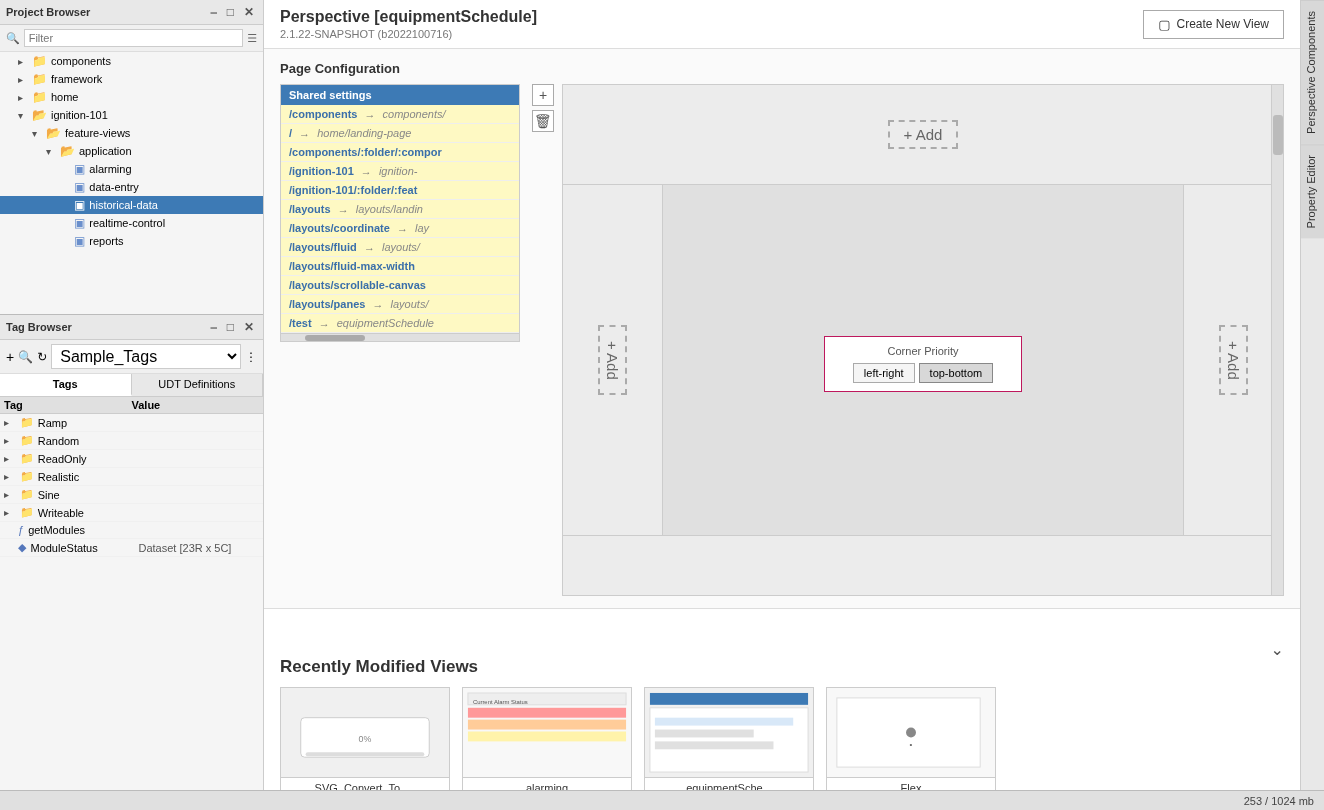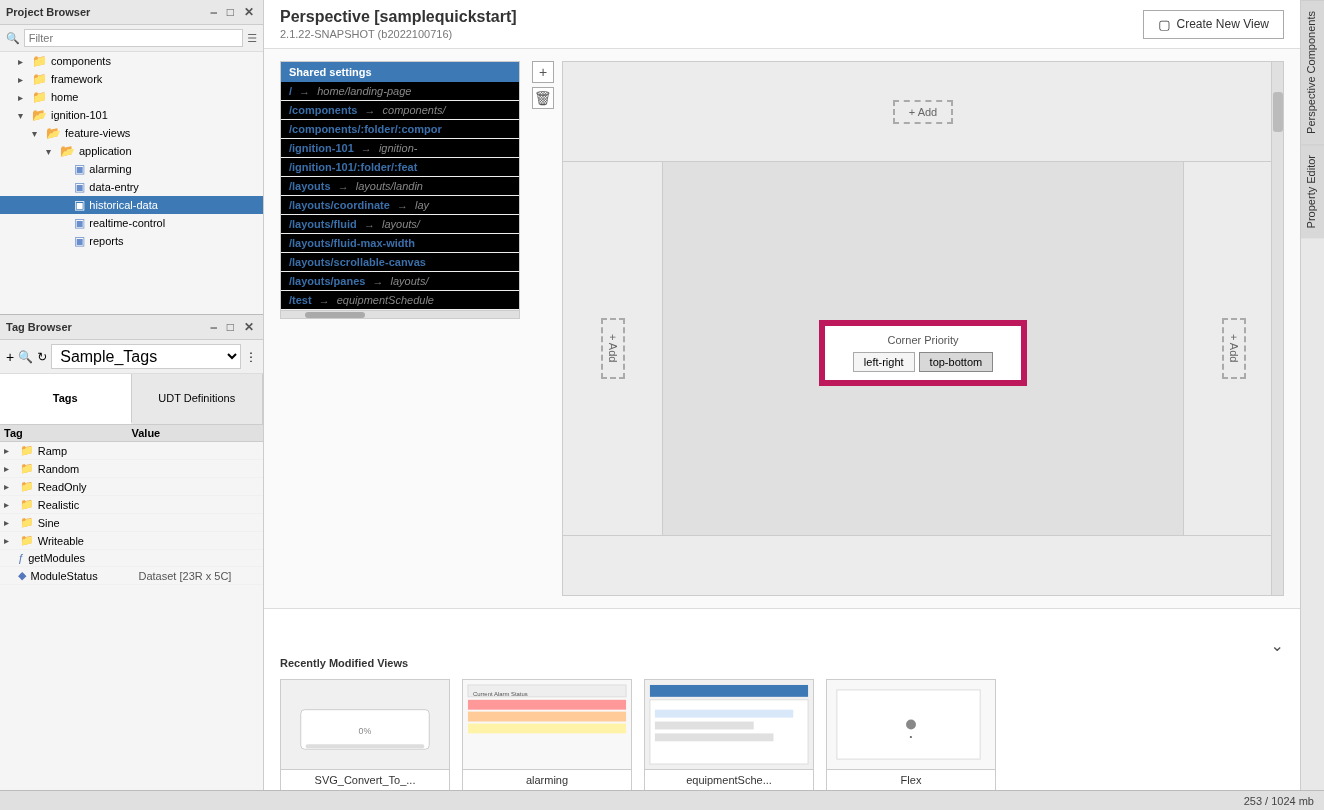--- a/index.html
+++ b/index.html
@@ -31,21 +31,21 @@
     .indent-1 { padding-left: 18px; }
     .indent-2 { padding-left: 32px; }
     .indent-3 { padding-left: 46px; }
     .indent-4 { padding-left: 60px; }
 
     
     .tag-browser { flex: 1; display: flex; flex-direction: column; }
     .tag-toolbar { padding: 4px 6px; display: flex; align-items: center; gap: 4px; background: #f0f0f0; border-bottom: 1px solid #ddd; }
     .tag-provider-select { flex: 1; border: 1px solid #ccc; padding: 2px 4px; font-size: 16px; background: white; }
     .tag-tabs { display: flex; border-bottom: 1px solid #ccc; background: #e8e8e8; }
-    .tag-tab { flex: 1; padding: 18px 8px; text-align: center; font-size: 11px; cursor: pointer; border-right: 1px solid #ccc; }
+    .tag-tab { flex: 1; padding: 4px 8px; text-align: center; font-size: 11px; cursor: pointer; border-right: 1px solid #ccc; }
     .tag-tab.active { background: white; border-bottom: 2px solid white; font-weight: bold; }
     .tag-table-header { display: flex; background: #e0e0e0; border-bottom: 1px solid #ccc; padding: 2px 4px; font-size: 11px; font-weight: bold; }
     .tag-col-tag { flex: 1; }
     .tag-col-value { flex: 1; }
     .tag-list { overflow-y: auto; flex: 1; }
     .tag-item { display: flex; align-items: center; padding: 2px 4px; border-bottom: 1px solid #f0f0f0; }
     .tag-item .tag-name { flex: 1; font-size: 11px; display: flex; align-items: center; gap: 4px; }
     .tag-item .tag-value { flex: 1; font-size: 11px; color: #555; }
     .tag-folder-icon { color: #c8a040; font-size: 11px; }
     .tag-arrow { width: 12px; font-size: 10px; color: #555; }
@@ -59,51 +59,51 @@
     .main-title { font-size: 16px; font-weight: bold; color: #333; }
     .main-subtitle { font-size: 11px; color: #777; margin-top: 2px; }
     .create-view-btn { display: flex; align-items: center; gap: 6px; padding: 6px 14px; background: white; border: 1px solid #aaa; font-size: 12px; cursor: pointer; color: #333; }
 
     
     .page-config { flex: 0 0 560px; display: flex; flex-direction: column; border-bottom: 1px solid #ddd; padding: 12px 16px; background: #fafafa; }
     .section-title { font-size: 13px; font-weight: bold; color: #333; margin-bottom: 8px; }
     .config-body { display: flex; gap: 8px; flex: 1; overflow: hidden; }
 
     
-    .shared-settings { width: 240px; flex-shrink: 0; border: 1px solid #ccc; background: #000000; display: flex; flex-direction: column; overflow: hidden; }
+    .shared-settings { width: 240px; flex-shrink: 0; border: 1px solid #ccc; background: #fef9c3; display: flex; flex-direction: column; overflow: hidden; }
     .shared-settings-header { background: #3d7ab5; color: white; padding: 4px 8px; font-size: 11px; font-weight: bold; display: flex; align-items: center; justify-content: space-between; }
     .shared-settings-list { overflow-y: auto; flex: 1; }
     .settings-item { padding: 3px 8px; font-size: 11px; border-bottom: 1px solid #eee; cursor: pointer; white-space: nowrap; overflow: hidden; text-overflow: ellipsis; color: #333; }
     .settings-item .path { color: #3a6faa; font-weight: bold; }
     .settings-item .arrow { color: #777; margin: 0 4px; }
     .settings-item .target { color: #888; font-style: italic; }
     .settings-scrollbar { height: 8px; background: #e0e0e0; border-top: 1px solid #ccc; display: flex; align-items: center; padding: 0 4px; }
     .settings-scrollbar-thumb { height: 6px; width: 60px; background: #aaa; border-radius: 3px; margin-left: 20px; }
 
     
     .page-layout { flex: 1; border: 1px solid #ccc; background: #e8e8e8; display: flex; flex-direction: column; overflow: hidden; position: relative; }
     .layout-top { height: 100px; display: flex; align-items: center; justify-content: center; border-bottom: 1px solid #ccc; background: #ececec; }
-    .add-btn-dashed { border: 2px dashed #aaa; padding: 4px 14px; font-size: 11px; color: #666; cursor: pointer; background: transparent; }
+    .add-btn-dashed { border: 2px dashed #aaa; padding: 4px 14px; font-size: 15px; color: #666; cursor: pointer; background: transparent; }
     .layout-middle { display: flex; flex: 1; }
     .layout-left { width: 100px; border-right: 1px solid #ccc; background: #ececec; display: flex; align-items: center; justify-content: center; }
     .layout-center { flex: 1; background: #e0e0e0; display: flex; flex-direction: column; align-items: center; justify-content: center; }
-    .corner-priority { background: white; border: 6px solid #be185d; padding: 8px 28px; text-align: center; margin-top: 8px; }
+    .corner-priority { background: white; border: 1px solid #be185d; padding: 8px 28px; text-align: center; margin-top: 8px; }
     .corner-priority-label { font-size: 11px; color: #555; margin-bottom: 6px; }
     .corner-priority-btns { display: flex; gap: 4px; align-items: flex-end; }
     .corner-btn { padding: 3px 10px; font-size: 11px; border: 1px solid #aaa; cursor: pointer; background: #f5f5f5; }
     .corner-btn.active { background: #d8d8d8; border-color: #888; }
     .layout-right { width: 100px; border-left: 1px solid #ccc; background: #ececec; display: flex; align-items: center; justify-content: center; }
     .layout-bottom { height: 60px; border-top: 1px solid #ccc; background: #ececec; }
     .config-actions { display: flex; flex-direction: column; gap: 4px; margin-left: 4px; }
     .config-action-btn { border: 1px solid #aaa; background: white; width: 22px; height: 22px; cursor: pointer; font-size: 14px; display: flex; align-items: center; justify-content: center; color: #555; }
 
     
     .recent-views { flex: 1; padding: 12px 16px; background: white; overflow-y: auto; }
     .recent-header { display: flex; align-items: center; justify-content: space-between; margin-bottom: 10px; }
-    .recent-title { font-size: 11px; font-weight: bold; color: #333; margin-top: 36px; }
+    .recent-title { font-size: 17px; font-weight: bold; color: #333; margin-top: 36px; }
     .recent-collapse { font-size: 16px; color: #555; cursor: pointer; }
     .views-grid { display: flex; gap: 12px; flex-wrap: wrap; }
     .view-card { width: 170px; border: 1px solid #ccc; background: white; cursor: pointer; }
     .view-thumbnail { height: 90px; background: #f0f0f0; display: flex; align-items: center; justify-content: center; overflow: hidden; border-bottom: 1px solid #ccc; }
     .view-name { padding: 4px 8px; font-size: 11px; color: #333; text-align: center; }
 
     
     .right-sidebar { width: 24px; background: #e8e8e8; border-left: 1px solid #ccc; display: flex; flex-direction: column; }
     .sidebar-tab { writing-mode: vertical-rl; text-orientation: mixed; transform: rotate(180deg); padding: 10px 4px; font-size: 11px; color: #333; cursor: pointer; border-bottom: 1px solid #ccc; background: #d8d8d8; white-space: nowrap; }
 
@@ -297,40 +297,41 @@
         <div class="tag-value">Dataset [23R x 5C]</div>
       </div>
     </div>
   </div>
 </div>
 
 <div class="main-area">
 
   <div class="main-header">
     <div>
-      <div class="main-title">Perspective [samplequickstart]</div>
+      <div class="main-title">Perspective [equipmentSchedule]</div>
       <div class="main-subtitle">2.1.22-SNAPSHOT (b2022100716)</div>
     </div>
     <button class="create-view-btn">
       <span style="font-size:13px;">▢</span>
       <span>Create New View</span>
     </button>
   </div>
 
   <div class="page-config">
+    <div class="section-title">Page Configuration</div>
     <div class="config-body">
 
       <div style="display:flex;flex-direction:column;gap:2px;">
         <div class="shared-settings">
           <div class="shared-settings-header">
             <span>Shared settings</span>
           </div>
           <div class="shared-settings-list">
+            <div class="settings-item"><span class="path">/components</span><span class="arrow"> → </span><span class="target">components/</span></div>
             <div class="settings-item"><span class="path">/</span><span class="arrow"> → </span><span class="target">home/landing-page</span></div>
-            <div class="settings-item"><span class="path">/components</span><span class="arrow"> → </span><span class="target">components/</span></div>
             <div class="settings-item"><span class="path">/components/:folder/:compor</span></div>
             <div class="settings-item"><span class="path">/ignition-101</span><span class="arrow"> → </span><span class="target">ignition-</span></div>
             <div class="settings-item"><span class="path">/ignition-101/:folder/:feat</span></div>
             <div class="settings-item"><span class="path">/layouts</span><span class="arrow"> → </span><span class="target">layouts/landin</span></div>
             <div class="settings-item"><span class="path">/layouts/coordinate</span><span class="arrow"> → </span><span class="target">lay</span></div>
             <div class="settings-item"><span class="path">/layouts/fluid</span><span class="arrow"> → </span><span class="target">layouts/</span></div>
             <div class="settings-item"><span class="path">/layouts/fluid-max-width</span></div>
             <div class="settings-item"><span class="path">/layouts/scrollable-canvas</span></div>
             <div class="settings-item"><span class="path">/layouts/panes</span><span class="arrow"> → </span><span class="target">layouts/</span></div>
             <div class="settings-item"><span class="path">/test</span><span class="arrow"> → </span><span class="target">equipmentSchedule</span></div>

